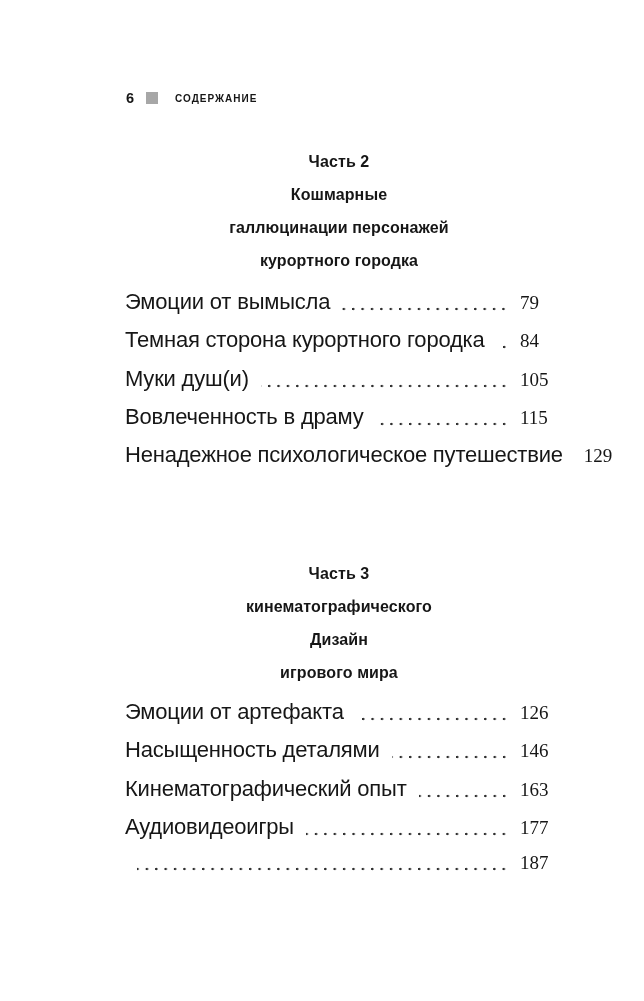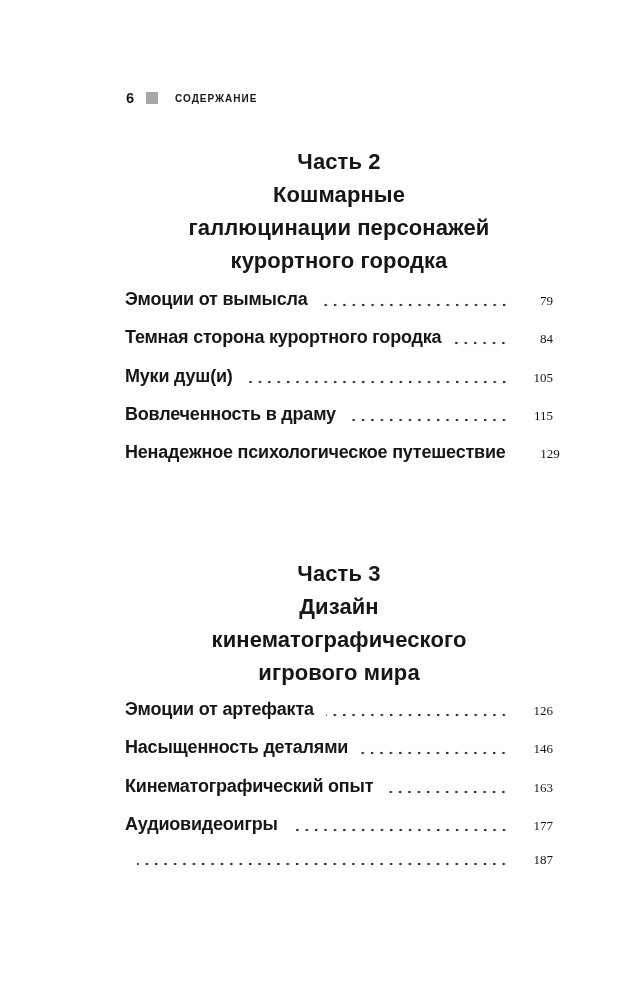--- a/index.html
+++ b/index.html
@@ -22,54 +22,54 @@
     width: 12px; height: 12px;
     background: #a7a7a7;
     margin: 0 17px 0 12px;
   }
   .header-title { font-weight: 700; font-size: 10px; letter-spacing: 1px; }
 
   
   .heading {
     position: absolute; left: 125px; width: 428px;
     text-align: center;
-    font-weight: 700; font-size: 22px; line-height: 33px;
+    font-weight: 700; font-size: 16px; line-height: 33px;
     letter-spacing: 0.1px;
   }
   .heading-1 { top: 145px; }
   .heading-2 { top: 557px; }
 
   
   .toc-group { position: absolute; left: 125px; width: 428px; }
   .toc-group-1 { top: 289px; }
   .toc-group-2 { top: 699px; }
 
   .toc-row {
     display: flex; align-items: baseline;
     height: 20px; margin-bottom: 18.3px;
   }
   .toc-title {
-    font-weight: 700; font-size: 18px;
+    font-weight: 400; font-size: 22px;
     white-space: nowrap; letter-spacing: -0.2px;
   }
   .leader {
     flex: 1 1 auto;
     height: 4px;
     margin: 0 9px 0 12px;
     position: relative; top: 2px;
     background-image: radial-gradient(circle at 2px 2px, #2f2f2f 1.15px, rgba(0,0,0,0) 1.6px);
     background-size: 9.4px 4px;
     background-repeat: repeat-x;
     background-position: right center;
   }
   .toc-page {
     font-family: "Liberation Serif", serif;
-    font-size: 13px;
+    font-size: 19px;
     min-width: 33px;
-    text-align: right;
+    text-align: left;
   }
 </style>
 </head>
 <body>
 
 <div class="page">
 
   <header class="page-header">
     <span class="page-num">6</span>
     <span class="bullet"></span>
@@ -106,22 +106,22 @@
     </div>
     <div class="toc-row">
       <span class="toc-title">Ненадежное психологическое путешествие</span>
       <span class="leader"></span>
       <span class="toc-page">129</span>
     </div>
   </div>
 
   <div class="heading heading-2">
     <div class="heading-line">Часть 3</div>
+    <div class="heading-line">кинематографического</div>
     <div class="heading-line">Дизайн</div>
-    <div class="heading-line">кинематографического</div>
     <div class="heading-line">игрового мира</div>
   </div>
 
   <div class="toc-group toc-group-2">
     <div class="toc-row">
       <span class="toc-title">Эмоции от артефакта</span>
       <span class="leader"></span>
       <span class="toc-page">126</span>
     </div>
     <div class="toc-row">

